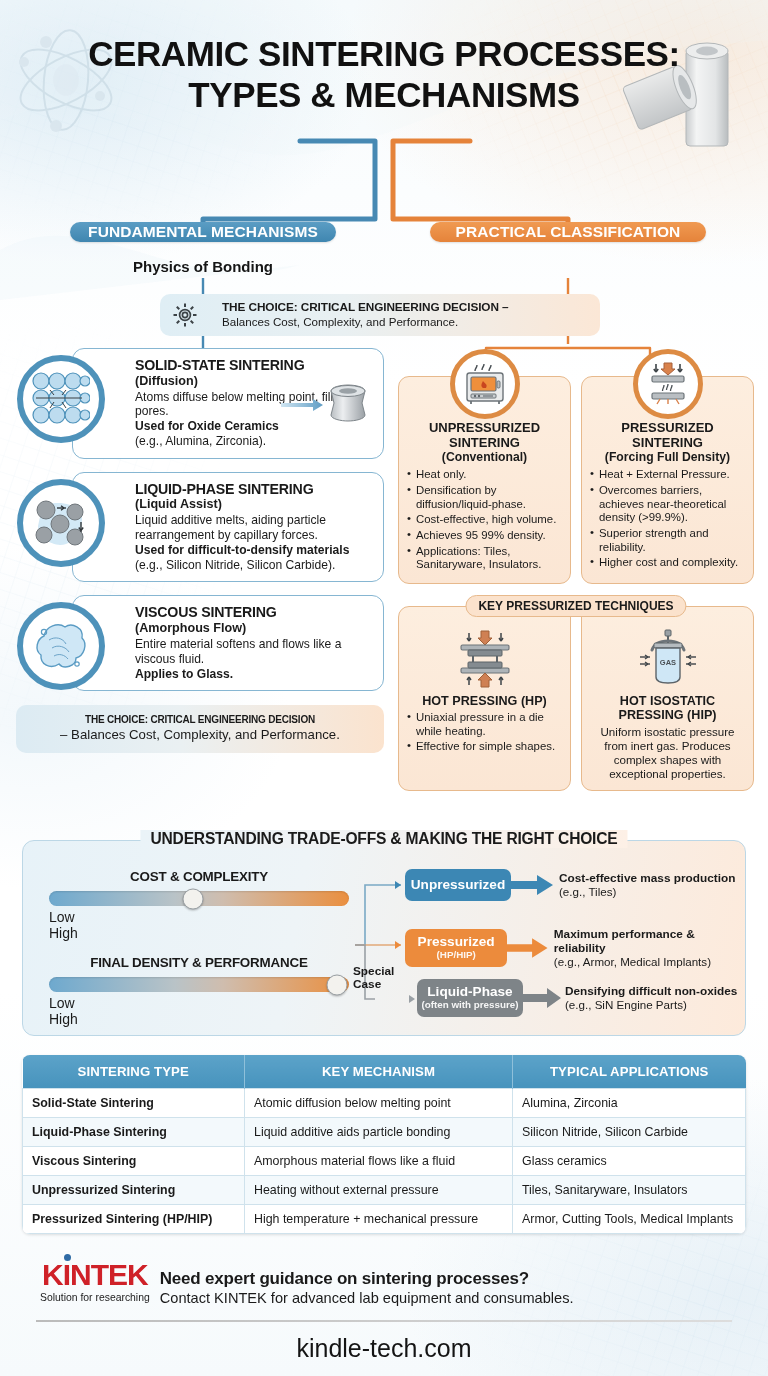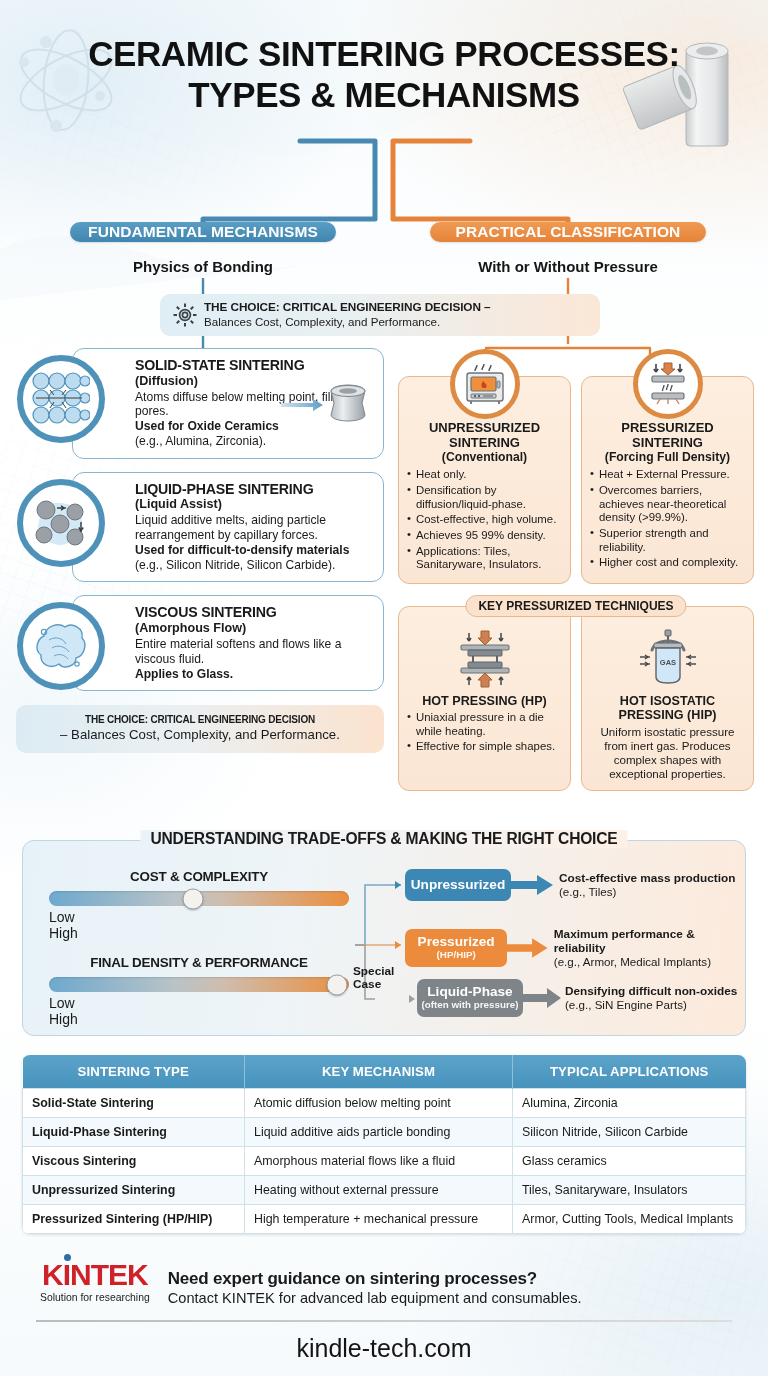--- a/index.html
+++ b/index.html
@@ -53,21 +53,21 @@
     text-align: center;
   }
   .sub.left  { left: 70px;  width: 266px; }
   .sub.right { left: 430px; width: 276px; }
 
   
   .choice-top {
     position: absolute; left: 160px; top: 294px; width: 440px; height: 42px;
     border-radius: 10px;
     background: linear-gradient(90deg,#dfeef5 0%, #e9f0f2 42%, #fbe7d6 100%);
-    display: flex; align-items: center; gap: 6px; padding: 0 12px;
+    display: flex; align-items: center; gap: 24px; padding: 0 12px;
   }
   .choice-top .gear { flex: 0 0 26px; }
   .choice-top .txt { font-size: 11.6px; line-height: 1.28; }
   .choice-top .txt b { font-weight: 700; font-size: 11.8px; letter-spacing: -.1px;}
 
   
   .col-left { position: absolute; left: 16px; top: 348px; width: 368px; }
   .mech-card {
     position: relative; margin-left: 56px; width: 312px;
     border: 1.4px solid #86b6d2; border-radius: 12px; background: #ffffff;
@@ -187,21 +187,21 @@
   .tbl th:last-child { border-right: none; }
   .tbl td {
     font-size: 12.4px; padding: 7px 9px; border: 1px solid #cfe2ec; background: #fff;
   }
   .tbl tr:nth-child(even) td { background: #f3f9fc; }
   .tbl td.c0 { font-weight: 700; width: 222px; }
   .tbl td.c1 { width: 268px; }
 
   
   .footer { position: absolute; left: 0; top: 1256px; width: 768px; }
-  .foot-inner { display: flex; align-items: center; gap: 18px; padding: 0 40px; }
+  .foot-inner { display: flex; align-items: center; gap: 10px; padding: 0 40px; }
   .brand { text-align: center; flex: 0 0 auto; }
   .brand .word { font-size: 30px; font-weight: 700; color: #cf2128; letter-spacing: -1px; line-height: 1; position: relative; display:inline-block;}
   .brand .dot { position: absolute; width: 7px; height: 7px; border-radius: 50%; background: #2f6ba5; left: 22px; top: -6px;}
   .brand .tag { font-size: 10.4px; color: #222; margin-top: 2px; }
   .cta .l1 { font-size: 17px; font-weight: 700; letter-spacing: -.2px; margin-top: 13px; }
   .cta .l2 { font-size: 14.6px; margin-top: 1px; }
   .foot-rule { margin: 14px 36px 0; height: 1.5px; background: linear-gradient(90deg,#bbb,#ddd); }
   .foot-url { text-align: center; font-size: 25px; margin-top: 12px; color: #141414; }
 </style>
 </head>
@@ -291,21 +291,20 @@
 
   <svg class="conn-top" viewBox="0 0 768 100">
     <path d="M300 6 L375 6 L375 84 L203 84 L203 112" fill="none" stroke="#4789b3" stroke-width="5" stroke-linecap="round" stroke-linejoin="round"></path>
     <path d="M470 6 L393 6 L393 84 L568 84 L568 112" fill="none" stroke="#e5833a" stroke-width="5" stroke-linecap="round" stroke-linejoin="round"></path>
   </svg>
 
   <div class="branches">
     <div class="pill left">FUNDAMENTAL MECHANISMS</div>
     <div class="pill right">PRACTICAL CLASSIFICATION</div>
     <div class="sub left">Physics of Bonding</div>
-    <div class="sub right">With or Without Pressure</div>
   </div>
 
   <svg style="position:absolute;left:0;top:278px;width:768px;height:80px" viewBox="0 0 768 80">
     <path d="M203 0 L203 18" stroke="#4789b3" stroke-width="2.4" fill="none"></path>
     <path d="M568 0 L568 18" stroke="#e5833a" stroke-width="2.4" fill="none"></path>
     <path d="M203 58 L203 76" stroke="#4789b3" stroke-width="2.4" fill="none"></path>
     <path d="M568 58 L568 66 M486 78 L486 70 L650 70 L650 78 M486 70 L568 70" stroke="#e5833a" stroke-width="2.4" fill="none" stroke-linejoin="round"></path>
   </svg>
 
   <div class="choice-top">

